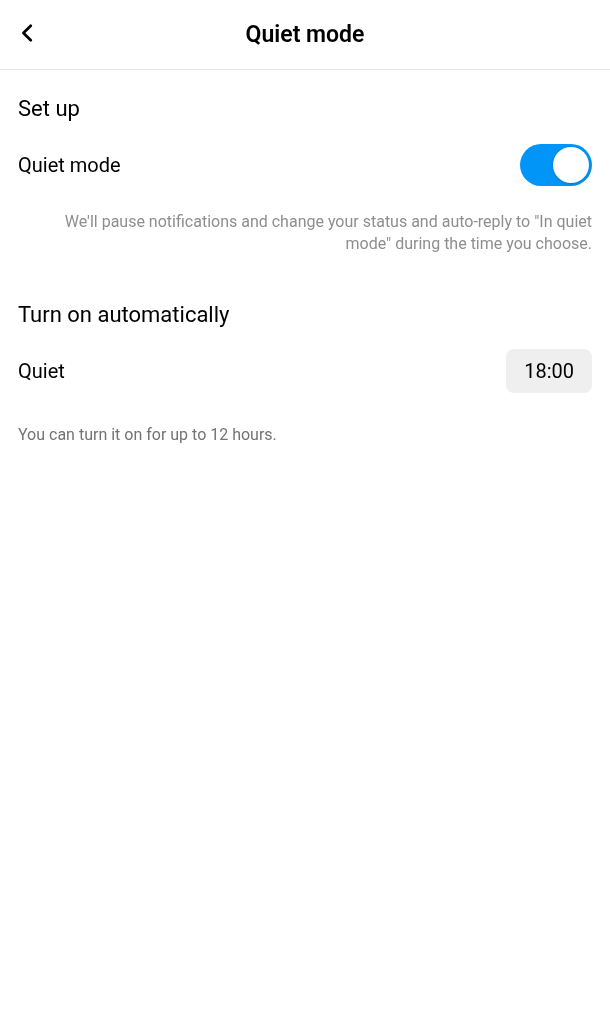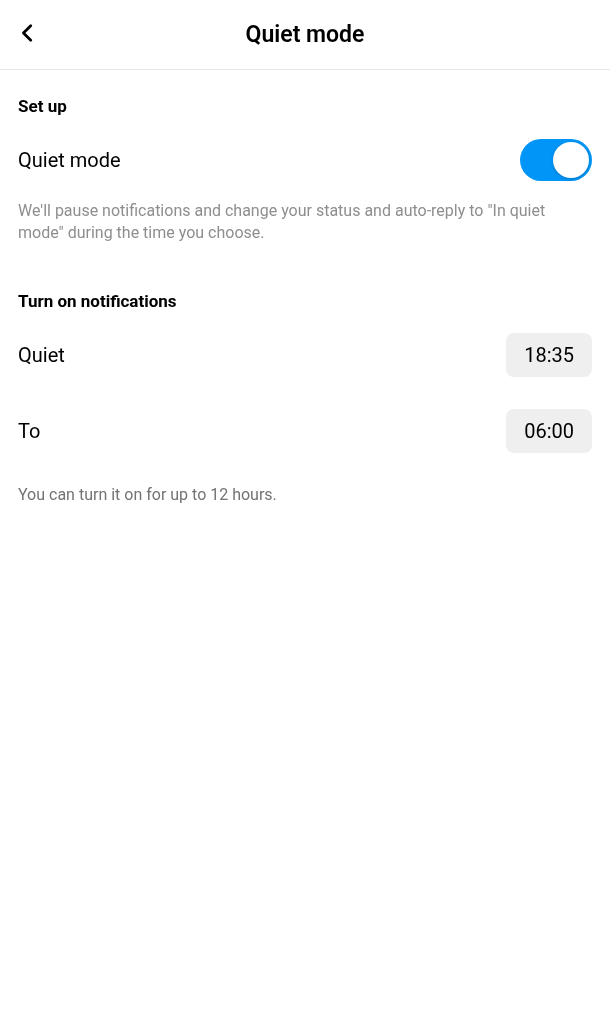--- a/index.html
+++ b/index.html
@@ -40,22 +40,22 @@
     .page-title {
       flex: 1;
       text-align: center;
       font-size: 23px;
       font-weight: 600;
     }
     .content {
       padding: 0 18px;
     }
     .section-header {
-      font-size: 17px;
-      font-weight: 700;
+      font-size: 22px;
+      font-weight: 400;
       margin-top: 26px;
       margin-bottom: 6px;
     }
     .section-header.second {
       margin-top: 48px;
     }
     .row {
       display: flex;
       align-items: center;
       justify-content: space-between;
@@ -83,21 +83,22 @@
       width: 36px;
       height: 36px;
       background: #ffffff;
       border-radius: 50%;
       box-shadow: 0 1px 3px rgba(0,0,0,0.2);
     }
     .description {
       font-size: 16px;
       color: #8e8e8e;
       line-height: 1.35;
-      margin-top: 8px;
+      margin-top: 14px;
+      text-align: right;
     }
     .time-chip {
       background: #efefef;
       border-radius: 8px;
       padding: 10px 18px;
       font-size: 20px;
       font-weight: 400;
       color: #000;
       cursor: pointer;
       min-width: 84px;
@@ -129,27 +130,23 @@
 
   <div class="row">
     <div class="row-label">Quiet mode</div>
     <div class="toggle">
       <div class="toggle-knob"></div>
     </div>
   </div>
 
   <div class="description">We'll pause notifications and change your status and auto-reply to "In quiet mode" during the time you choose.</div>
 
-  <div class="section-header second">Turn on notifications</div>
+  <div class="section-header second">Turn on automatically</div>
 
   <div class="row">
     <div class="row-label">Quiet</div>
-    <div class="time-chip">18:35</div>
+    <div class="time-chip">18:00</div>
   </div>
 
-  <div class="row">
-    <div class="row-label">To</div>
-    <div class="time-chip">06:00</div>
-  </div>
 
   <div class="footer-note">You can turn it on for up to 12 hours.</div>
 
 </div>
 
 </body></html>

